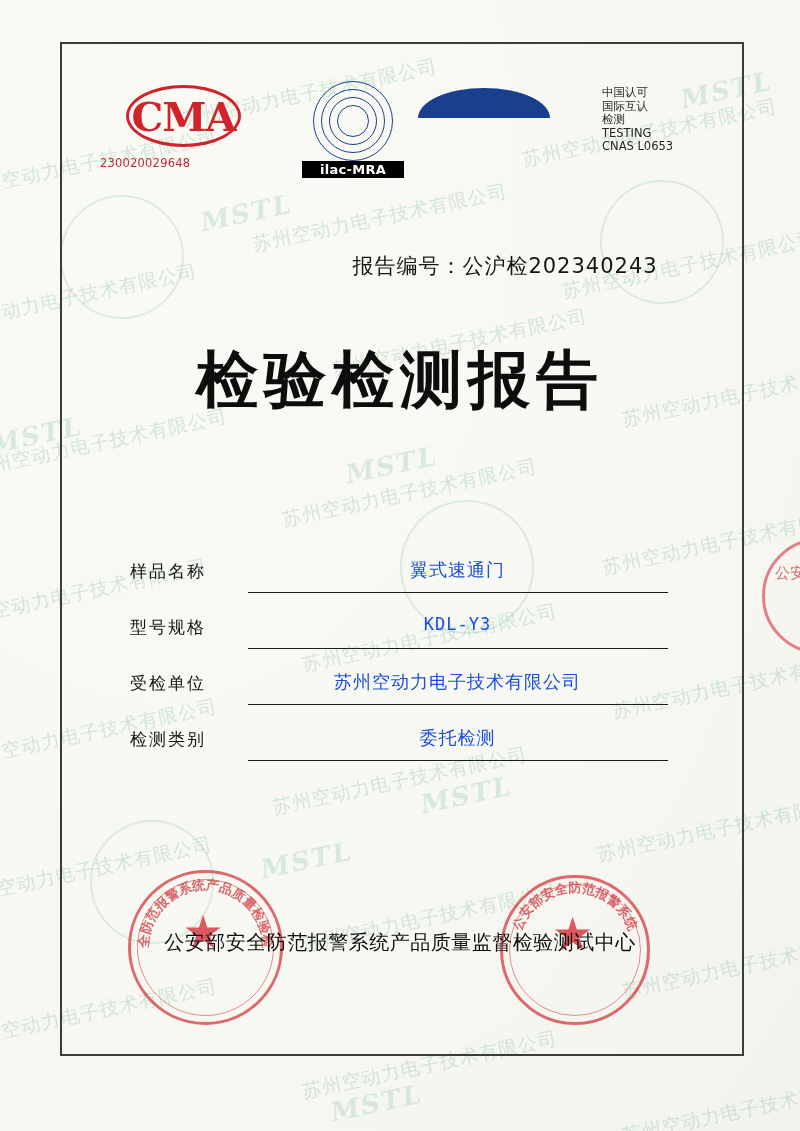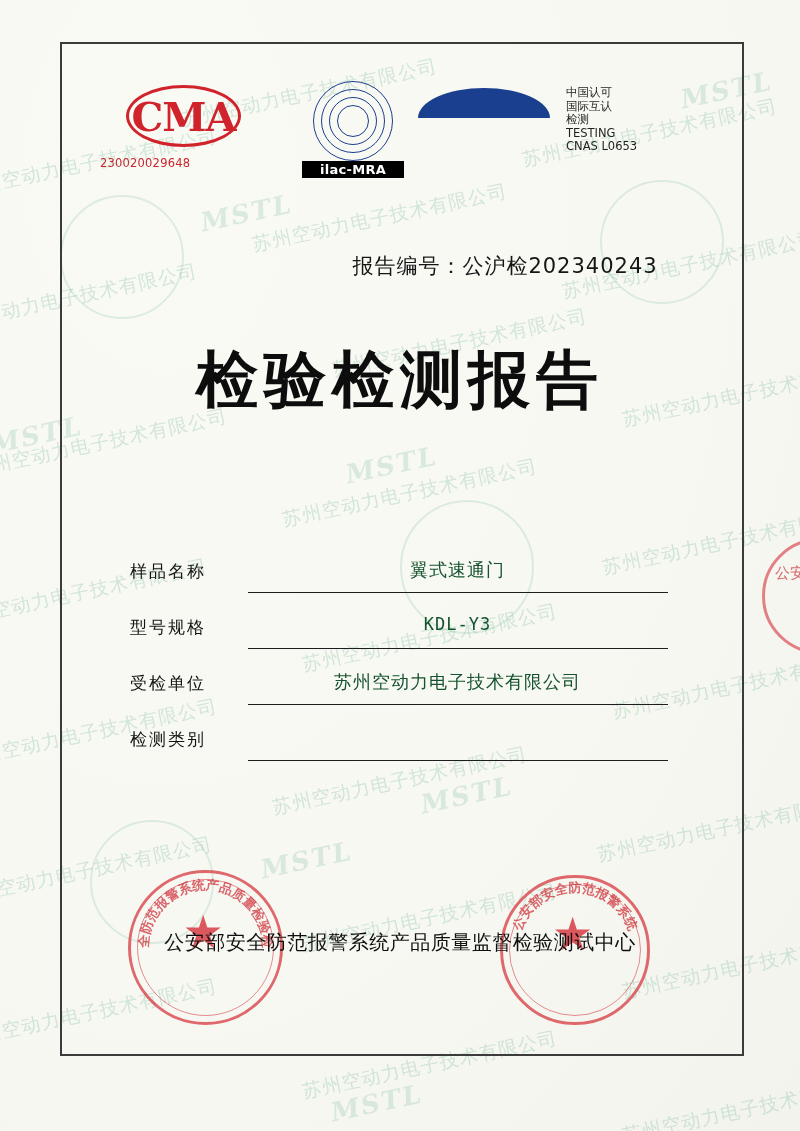--- a/index.html
+++ b/index.html
@@ -185,21 +185,21 @@
   }
   #cnas-lines {
     position: absolute;
     left: 148px;
     top: 0px;
     color: #1f1f1f;
     font-size: 11.5px;
     line-height: 13.5px;
     font-family: "DejaVu Sans", "Liberation Sans", sans-serif;
   }
-  #cnas-lines .ln { white-space: nowrap; }
+  #cnas-lines .ln { white-space: nowrap; margin-left: 36px; }
 
   
   #report-number {
     position: absolute;
     left: 0;
     top: 252px;
     width: 800px;
     text-align: center;
     padding-right: 0px;
     z-index: 4;
@@ -250,21 +250,21 @@
     letter-spacing: 2px;
     font-family: "DejaVu Sans", "Liberation Sans", sans-serif;
   }
   .field-value {
     position: absolute;
     left: 120px;
     top: 6px;
     width: 415px;
     text-align: center;
     font-size: 18px;
-    color: #14532d;
+    color: #1d4ed8;
     letter-spacing: 1px;
     font-family: "DejaVu Sans", "Liberation Sans", sans-serif;
   }
   .field-value.mono {
     font-family: "DejaVu Sans Mono", "Liberation Mono", monospace;
     font-size: 17px;
     letter-spacing: 1px;
   }
   .field-rule {
     position: absolute;
@@ -471,20 +471,21 @@
     </div>
 
     <div class="field-row">
       <div class="field-label">受检单位</div>
       <div class="field-value">苏州空动力电子技术有限公司</div>
       <div class="field-rule"></div>
     </div>
 
     <div class="field-row">
       <div class="field-label">检测类别</div>
+      <div class="field-value">委托检测</div>
       <div class="field-rule"></div>
     </div>
 
   </div>
 
   <div class="seal" id="seal-left">
     <div class="outer"></div>
     <div class="inner"></div>
     <div class="star"></div>
     <svg class="seal-arc" viewBox="0 0 155 155">

